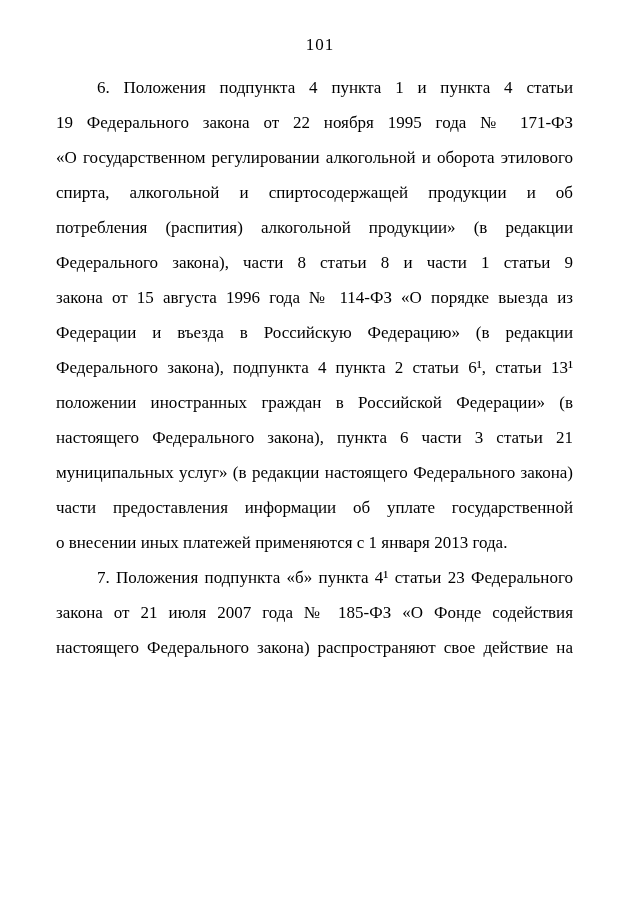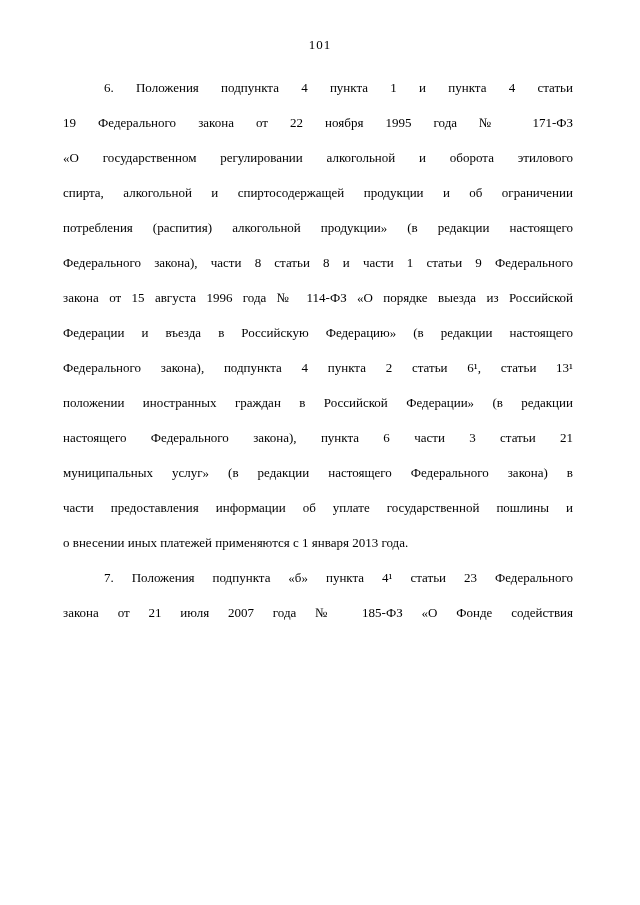--- a/index.html
+++ b/index.html
@@ -7,21 +7,21 @@
     padding: 0;
     background: #ffffff;
   }
   .page {
     position: relative;
     width: 640px;
     height: 905px;
     background: #ffffff;
     color: #000000;
     font-family: "Liberation Serif", "DejaVu Serif", serif;
-    font-size: 13px;
+    font-size: 17px;
     overflow: hidden;
   }
   .page-number {
     position: absolute;
     top: 33px;
     left: 0;
     width: 100%;
     text-align: center;
     line-height: 24px;
     letter-spacing: 1px;
@@ -37,21 +37,20 @@
     padding: 0;
   }
   .line {
     height: 35px;
     line-height: 35px;
     white-space: normal;
     overflow: hidden;
     text-align: justify;
     text-justify: inter-word;
     text-align-last: justify;
-    margin-left: 7px;
   }
   .line.no-justify {
     text-align: center;
     text-align-last: left;
   }
   .line.indent {
     padding-left: 41px;
   }
 </style>
 </head>
@@ -72,15 +71,16 @@
         <div class="line">Федерального закона), подпункта 4 пункта 2 статьи 6¹, статьи 13¹</div>
         <div class="line">положении иностранных граждан в Российской Федерации» (в редакции</div>
         <div class="line">настоящего Федерального закона), пункта 6 части 3 статьи 21</div>
         <div class="line">муниципальных услуг» (в редакции настоящего Федерального закона) в</div>
         <div class="line">части предоставления информации об уплате государственной пошлины и</div>
         <div class="line no-justify">о внесении иных платежей применяются с 1 января 2013 года.</div>
       </div>
       <div class="para">
         <div class="line indent">7. Положения подпункта «б» пункта 4¹ статьи 23 Федерального</div>
         <div class="line">закона от 21 июля 2007 года № 185-ФЗ «О Фонде содействия</div>
+        <div class="line">настоящего Федерального закона) распространяют свое действие на</div>
       </div>
     </div>
 </div>
 
 </body></html>

